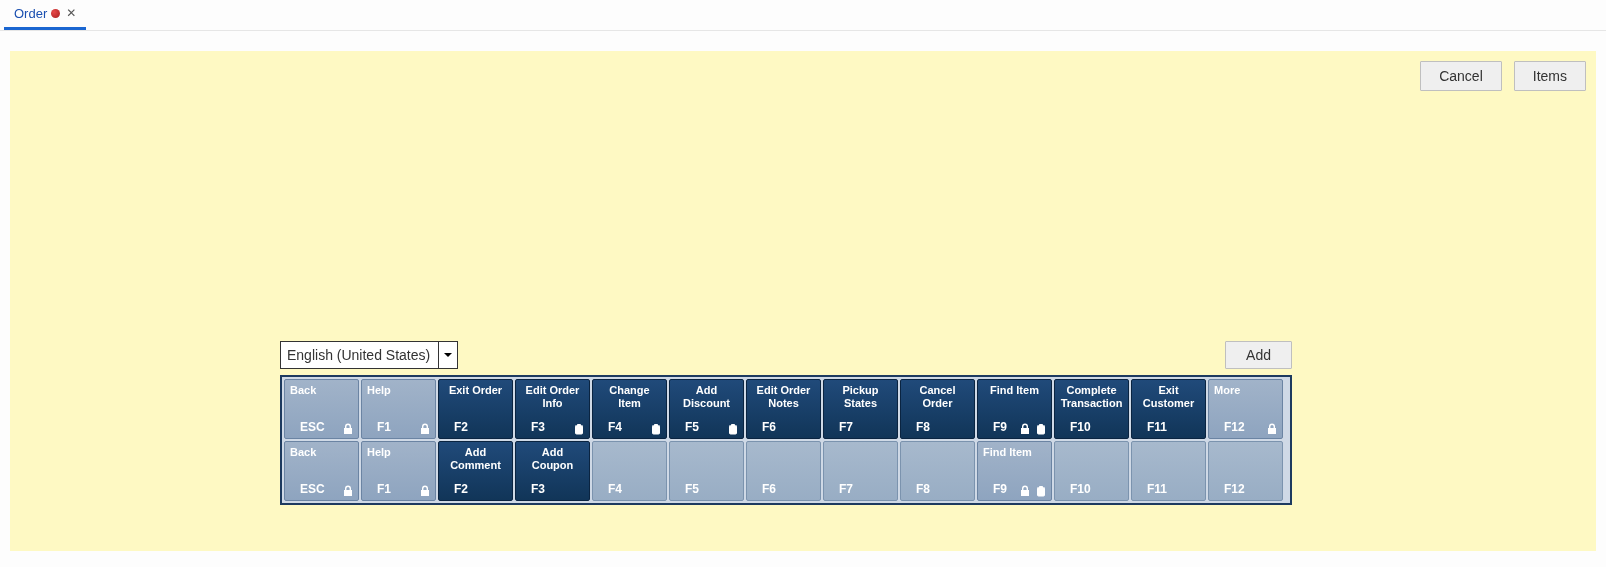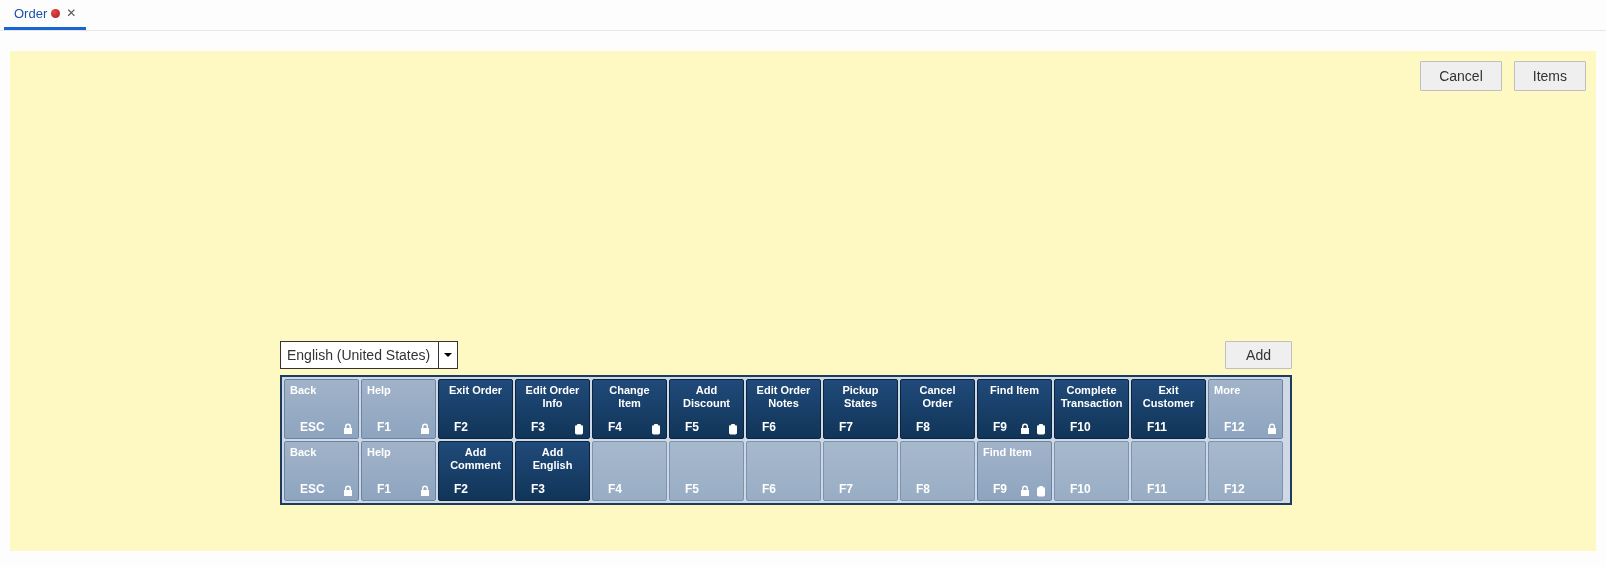--- a/index.html
+++ b/index.html
@@ -339,21 +339,21 @@
                 <path d="M3 5 V3.5 a3 3 0 0 1 6 0 V5 h1 v6 H2 V5 Z M4.4 5 h3.2 V3.6 a1.6 1.6 0 0 0 -3.2 0 Z"></path>
               </svg>
             </div>
           </div>
           <div class="key k-dark">
             <div class="label">Add
 Comment</div>
             <div class="fkey">F2</div>
           </div>
           <div class="key k-dark">
-            <div class="label">Add English</div>
+            <div class="label">Add Coupon</div>
             <div class="fkey">F3</div>
           </div>
           <div class="key k-empty">
             <div class="label"></div>
             <div class="fkey">F4</div>
           </div>
           <div class="key k-empty">
             <div class="label"></div>
             <div class="fkey">F5</div>
           </div>

